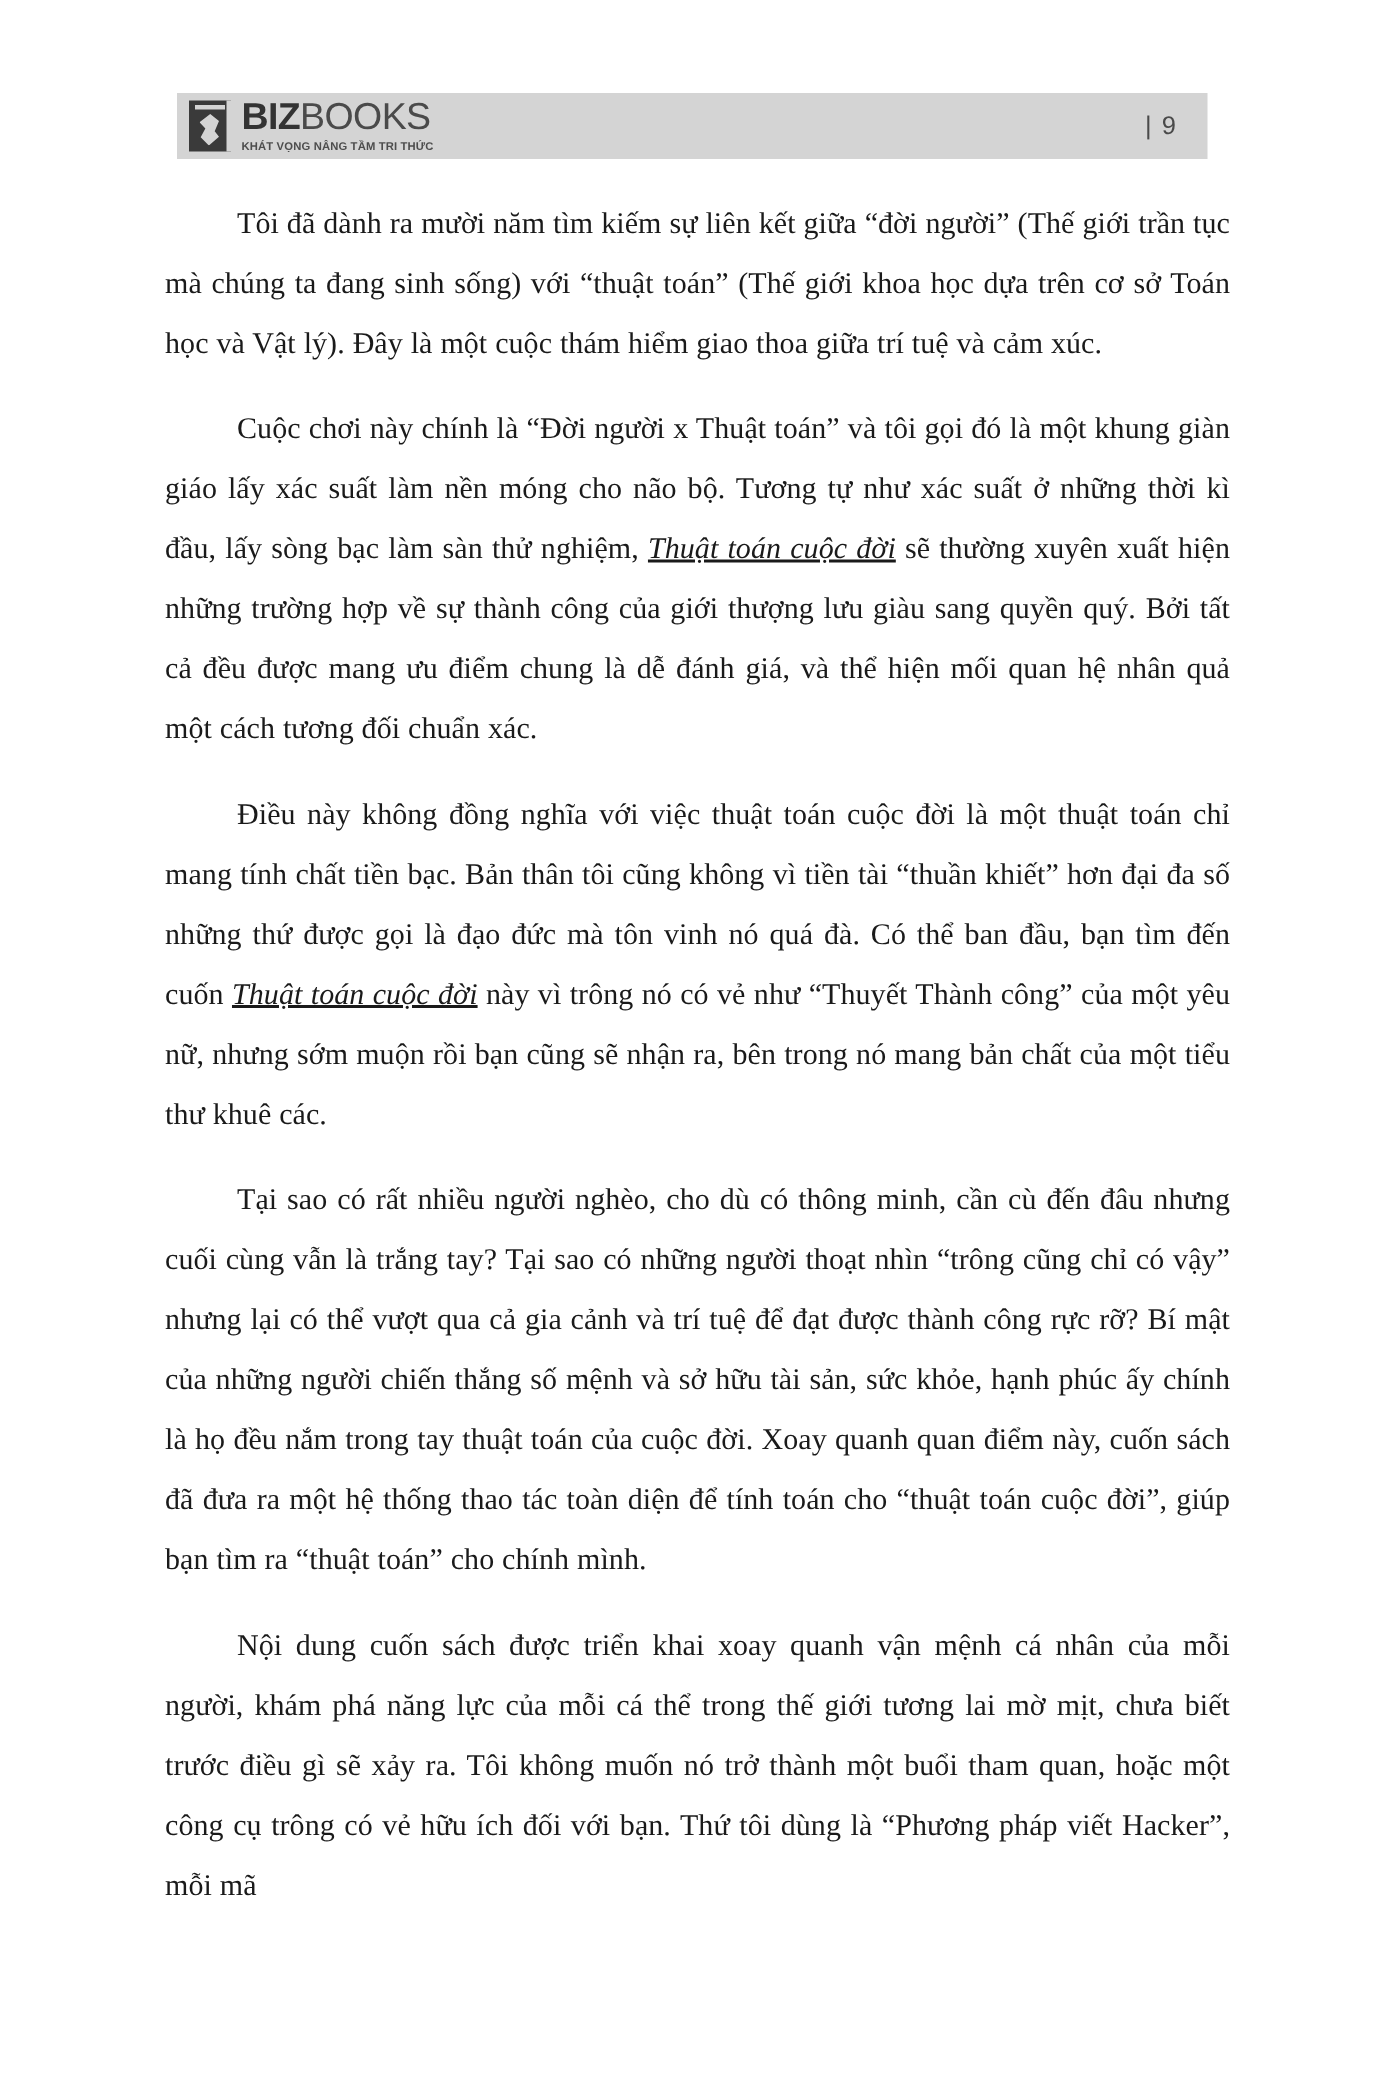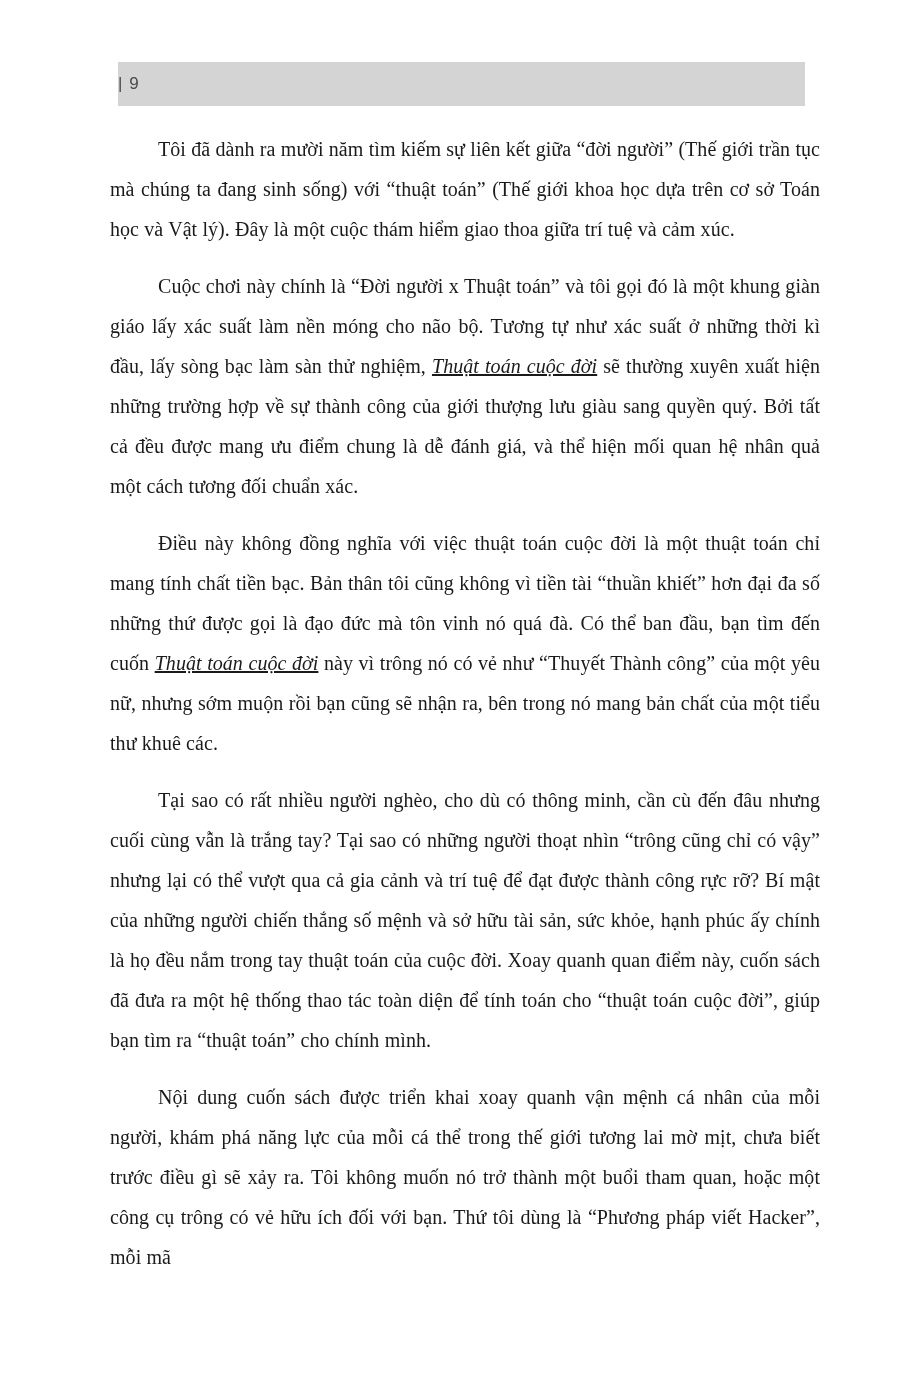--- a/index.html
+++ b/index.html
@@ -127,20 +127,31 @@
   p.para:last-child { margin-bottom: 0; }
   .it { font-style: italic; text-decoration: underline; }
 </style>
 </head>
 <body>
 
 <div class="page">
 
   <div class="header-band">
 
+    <div class="brand">
+      <div class="brand-mark">
+        <div class="mark-top"></div>
+        <div class="mark-leaf"></div>
+        <div class="mark-spine"></div>
+      </div>
+      <div class="brand-text">
+        <div class="brand-word"><span class="biz">BIZ</span><span class="books">BOOKS</span></div>
+        <div class="brand-tagline">KHÁT VỌNG NÂNG TẦM TRI THỨC</div>
+      </div>
+    </div>
 
     <div class="page-number">| 9</div>
   </div>
 
   <div class="content">
       <p class="para"><span>Tôi đã dành ra mười năm tìm kiếm sự liên kết giữa “đời người” (Thế giới trần tục mà chúng ta đang sinh sống) với “thuật toán” (Thế giới khoa học dựa trên cơ sở Toán học và Vật lý). Đây là một cuộc thám hiểm giao thoa giữa trí tuệ và cảm xúc.</span></p>
       <p class="para"><span>Cuộc chơi này chính là “Đời người x Thuật toán” và tôi gọi đó là một khung giàn giáo lấy xác suất làm nền móng cho não bộ. Tương tự như xác suất ở những thời kì đầu, lấy sòng bạc làm sàn thử nghiệm, </span><span class="it">Thuật toán cuộc đời</span><span> sẽ thường xuyên xuất hiện những trường hợp về sự thành công của giới thượng lưu giàu sang quyền quý. Bởi tất cả đều được mang ưu điểm chung là dễ đánh giá, và thể hiện mối quan hệ nhân quả một cách tương đối chuẩn xác.</span></p>
       <p class="para"><span>Điều này không đồng nghĩa với việc thuật toán cuộc đời là một thuật toán chỉ mang tính chất tiền bạc. Bản thân tôi cũng không vì tiền tài “thuần khiết” hơn đại đa số những thứ được gọi là đạo đức mà tôn vinh nó quá đà. Có thể ban đầu, bạn tìm đến cuốn </span><span class="it">Thuật toán cuộc đời</span><span> này vì trông nó có vẻ như “Thuyết Thành công” của một yêu nữ, nhưng sớm muộn rồi bạn cũng sẽ nhận ra, bên trong nó mang bản chất của một tiểu thư khuê các.</span></p>
       <p class="para"><span>Tại sao có rất nhiều người nghèo, cho dù có thông minh, cần cù đến đâu nhưng cuối cùng vẫn là trắng tay? Tại sao có những người thoạt nhìn “trông cũng chỉ có vậy” nhưng lại có thể vượt qua cả gia cảnh và trí tuệ để đạt được thành công rực rỡ? Bí mật của những người chiến thắng số mệnh và sở hữu tài sản, sức khỏe, hạnh phúc ấy chính là họ đều nắm trong tay thuật toán của cuộc đời. Xoay quanh quan điểm này, cuốn sách đã đưa ra một hệ thống thao tác toàn diện để tính toán cho “thuật toán cuộc đời”, giúp bạn tìm ra “thuật toán” cho chính mình.</span></p>
       <p class="para"><span>Nội dung cuốn sách được triển khai xoay quanh vận mệnh cá nhân của mỗi người, khám phá năng lực của mỗi cá thể trong thế giới tương lai mờ mịt, chưa biết trước điều gì sẽ xảy ra. Tôi không muốn nó trở thành một buổi tham quan, hoặc một công cụ trông có vẻ hữu ích đối với bạn. Thứ tôi dùng là “Phương pháp viết Hacker”, mỗi mã</span></p>

